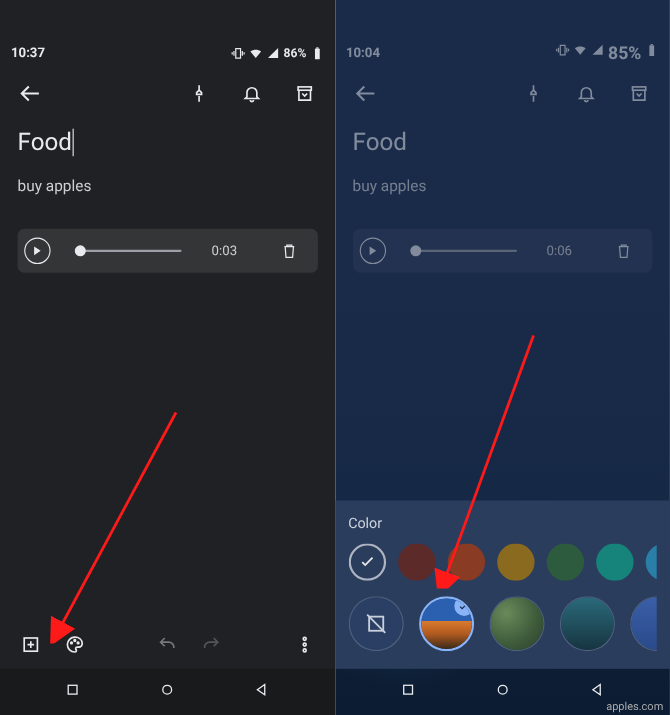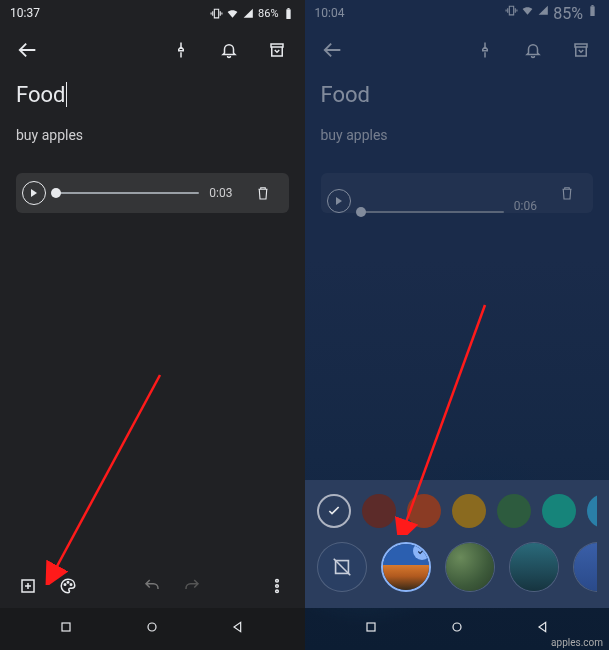--- a/index.html
+++ b/index.html
@@ -34,21 +34,22 @@
       radial-gradient(ellipse 100px 120px at 60% 70%, rgba(15,40,70,.8) 0%, transparent 70%);
     pointer-events: none;
   }
   .dimmed { opacity: .5; }
   .statusbar {
     height: 26px;
     display: flex;
     align-items: center;
     padding: 0 10px;
     font-size: 12px;
-    font-weight: 400;
+    font-weight: 700;
+    margin-top: 35px;
   }
   .statusbar .spacer { flex: 1; }
   .sb-icons { display: flex; gap: 3px; align-items: flex-start; }
   .sb-icons svg { width: 13px; height: 13px; fill: #e8eaed; }
   .toolbar {
     height: 48px;
     display: flex;
     align-items: center;
     padding: 0 8px;
     gap: 8px;
@@ -87,23 +88,23 @@
     margin-top: 20px;
   }
   .audio {
     margin: 30px 0 13px 0;
     height: 40px;
     background: rgba(255,255,255,.09);
     border-radius: 6px;
     display: flex;
     align-items: center;
     padding: 0 6px;
-    gap: 10px;
-  }
-  .screen-right .audio { background: rgba(255,255,255,.07); align-items: flex-end; }
+    gap: 27px;
+  }
+  .screen-right .audio { background: rgba(255,255,255,.07); }
   .play {
     width: 24px; height: 24px;
     border: 1.5px solid #e8eaed;
     border-radius: 50%;
     display: flex; align-items:center; justify-content:center;
   }
   .play svg { width:10px; height:10px; fill:#e8eaed; }
   .track { flex:1; height:2px; background:#9aa0a6; position:relative; border-radius:1px; }
   .track::before { content:''; position:absolute; left:-5px; top:-4px; width:10px; height:10px; background:#e8eaed; border-radius:50%; }
   .duration { font-size: 12px; color:#cfcfd1; }
@@ -358,20 +359,21 @@
         <div class="trash iconbtn small">
             <svg viewBox="0 0 24 24">
               <path d="M6 7h12M9 7V5h6v2m-8 0l1 13h8l1-13"></path>
             </svg>
           </div>
       </div>
     </div>
   </div>
 
   <div class="sheet">
+    <h4>Color</h4>
     <div class="row-scroll">
       <div class="swatch outlined">
         <svg viewBox="0 0 24 24" fill="none" stroke-width="2.5">
             <path d="M5 12l4 4L19 6"></path>
           </svg>
       </div>
       <div class="swatch" style="background:#5c2b29"></div>
       <div class="swatch" style="background:#8a3b24"></div>
       <div class="swatch" style="background:#8a6a1f"></div>
       <div class="swatch" style="background:#2d5b3e"></div>

